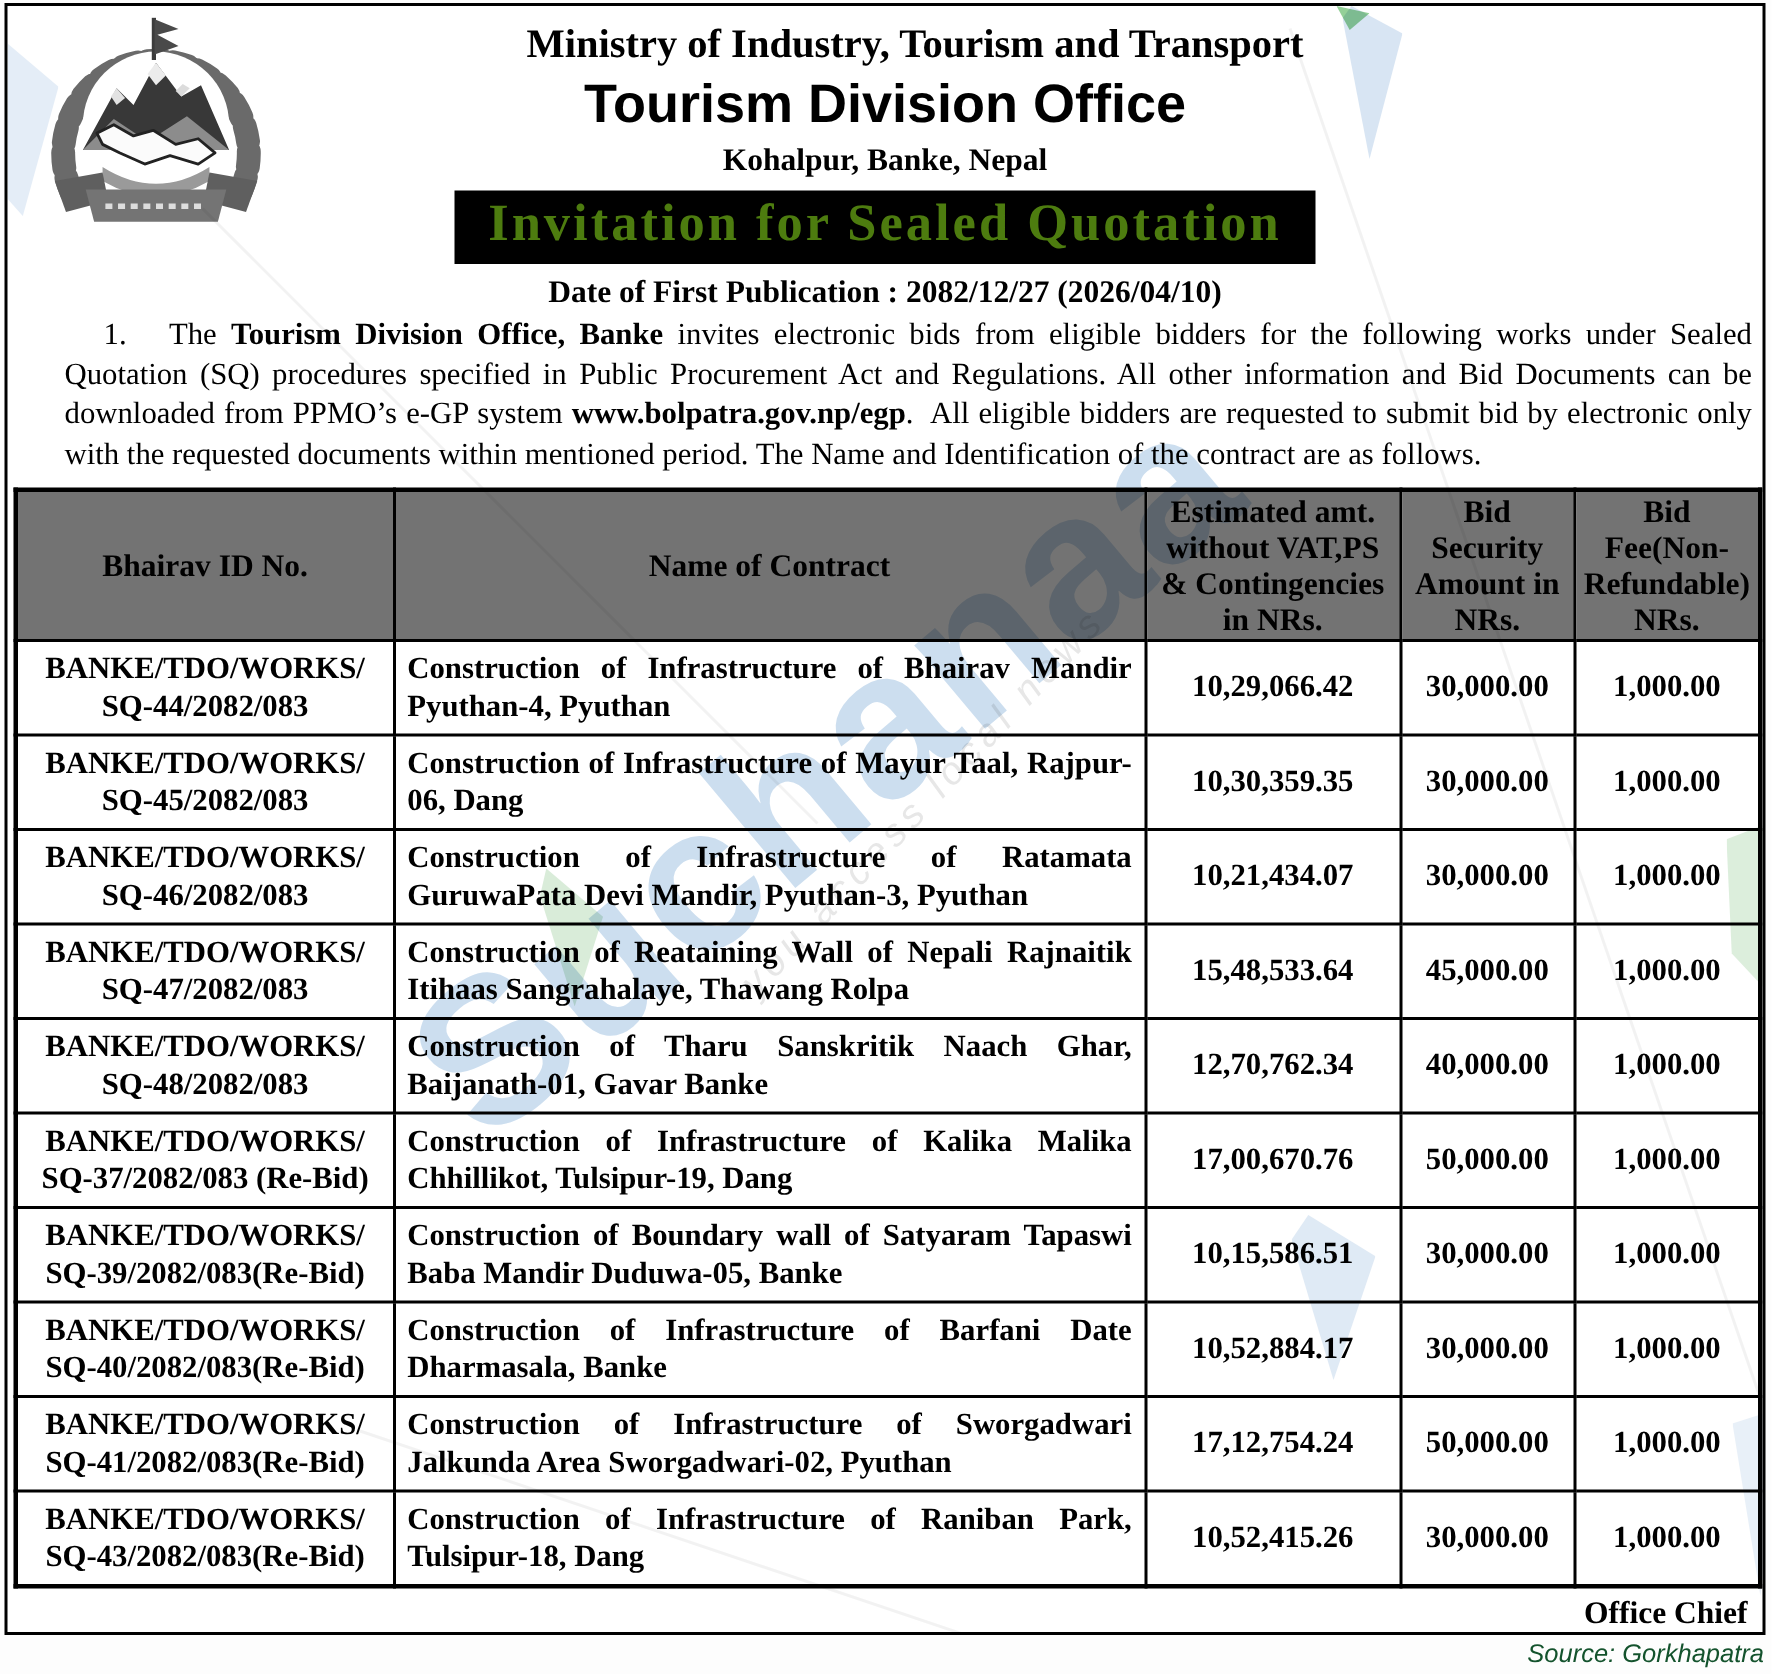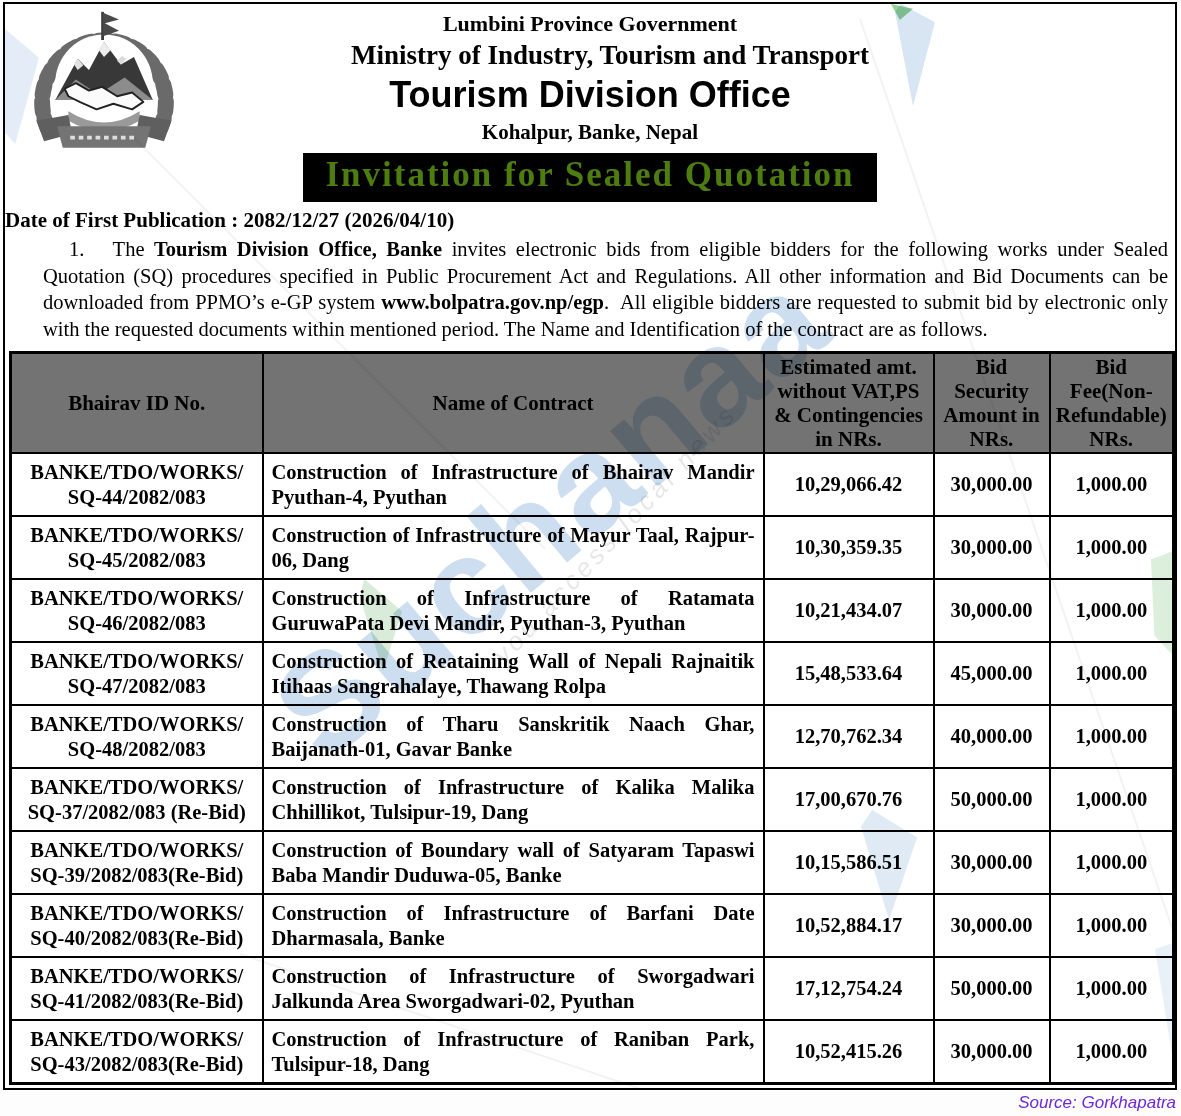--- a/index.html
+++ b/index.html
@@ -44,21 +44,21 @@
   .hdr-gov      { font-size:22px; font-weight:bold; }
   .hdr-ministry { font-size:27px; font-weight:bold; margin-top:3px;padding-left:40px; }
   .hdr-office   { font-family:"Liberation Sans", sans-serif; font-size:36px; font-weight:bold; margin-top:3px; }
   .hdr-address  { font-size:21px; font-weight:bold; margin-top:4px; }
 
   .banner-wrap { text-align:center; margin-top:8px; }
   .banner {
     display:inline-block; background:#000; color:#4d7c0f; font-weight:bold;
     font-size:35px; padding:2px 22px 7px 22px; letter-spacing:2px;
   }
-  .pub-date { font-weight:bold; font-size:21px; margin-top:6px; }
+  .pub-date { text-align:center; font-weight:bold; font-size:21px; margin-top:6px; }
 
   .intro {
     font-size:20.5px; line-height:26.5px; text-align:justify;
     margin:3px 7px 9px 38px; text-indent:26px;
   }
   .intro b { font-weight:bold; }
 
   table.contracts {
     border-collapse:collapse; table-layout:fixed;
     width:1163px; margin-left:4px; border:3px solid #000;
@@ -70,21 +70,21 @@
   }
   .contracts td { font-weight:bold; font-size:20.5px; height:57px; vertical-align:middle; background:transparent; }
   td.cell-id   { text-align:center; white-space:pre-line; line-height:25px; padding:0 2px; }
   td.cell-name { text-align:justify; text-align-last:left; line-height:25px; padding:2px 8px; }
   td.cell-num  { text-align:center;margin-left:25px; }
 
   .office-chief { text-align:right; font-weight:bold; font-size:21px; padding:4px 10px 0 0; }
 
   .source {
     position:absolute; left:0; top:1093px; width:1176px; text-align:right;
-    font-family:"Liberation Sans", sans-serif; font-style:italic; font-size:17px; color:#6d28d9;
+    font-family:"Liberation Sans", sans-serif; font-style:italic; font-size:17px; color:#14532d;
   }
   .scan-lines { position:absolute; left:0; top:0; width:1181px; height:1116px; pointer-events:none; z-index:4; }
 </style>
 </head>
 <body>
 
 <div class="page">
 
   <div class="wm wm-brand">Suchanaa</div>
   <div class="wm wm-tagline">you access local news</div>
@@ -115,21 +115,20 @@
       <path d="M38,96 L60,74 L84,90 L112,72 L142,96 Z" fill="#8c8c8c"></path>
       <path d="M48,84 L60,78 L74,86 L88,82 L104,92 L120,88 L132,98 L120,106 L100,100 L82,106 L64,98 L52,92 Z" fill="#fbfbfb" stroke="#222222" stroke-width="2" stroke-linejoin="round"></path>
       <path d="M52,108 Q90,132 128,108 L128,118 Q90,140 52,118 Z" fill="#9a9a9a"></path>
       <path d="M18,118 L52,112 L56,132 L26,140 Z" fill="#5f5f5f"></path>
       <path d="M162,118 L128,112 L124,132 L154,140 Z" fill="#5f5f5f"></path>
       <path d="M40,124 L140,124 L134,147 L46,147 Z" fill="#747474"></path>
       <line x1="54" y1="136" x2="126" y2="136" stroke="#dddddd" stroke-width="4" stroke-dasharray="5 4"></line>
     </svg>
 
     <div class="hdr">
-      <div class="hdr-gov">Lumbini Province Government</div>
       <div class="hdr-ministry">Ministry of Industry, Tourism and Transport</div>
       <div class="hdr-office">Tourism Division Office</div>
       <div class="hdr-address">Kohalpur, Banke, Nepal</div>
     </div>
 
     <div class="banner-wrap">
       <div class="banner">Invitation for Sealed Quotation</div>
     </div>
 
     <div class="pub-date">Date of First Publication : 2082/12/27 (2026/04/10)</div>

